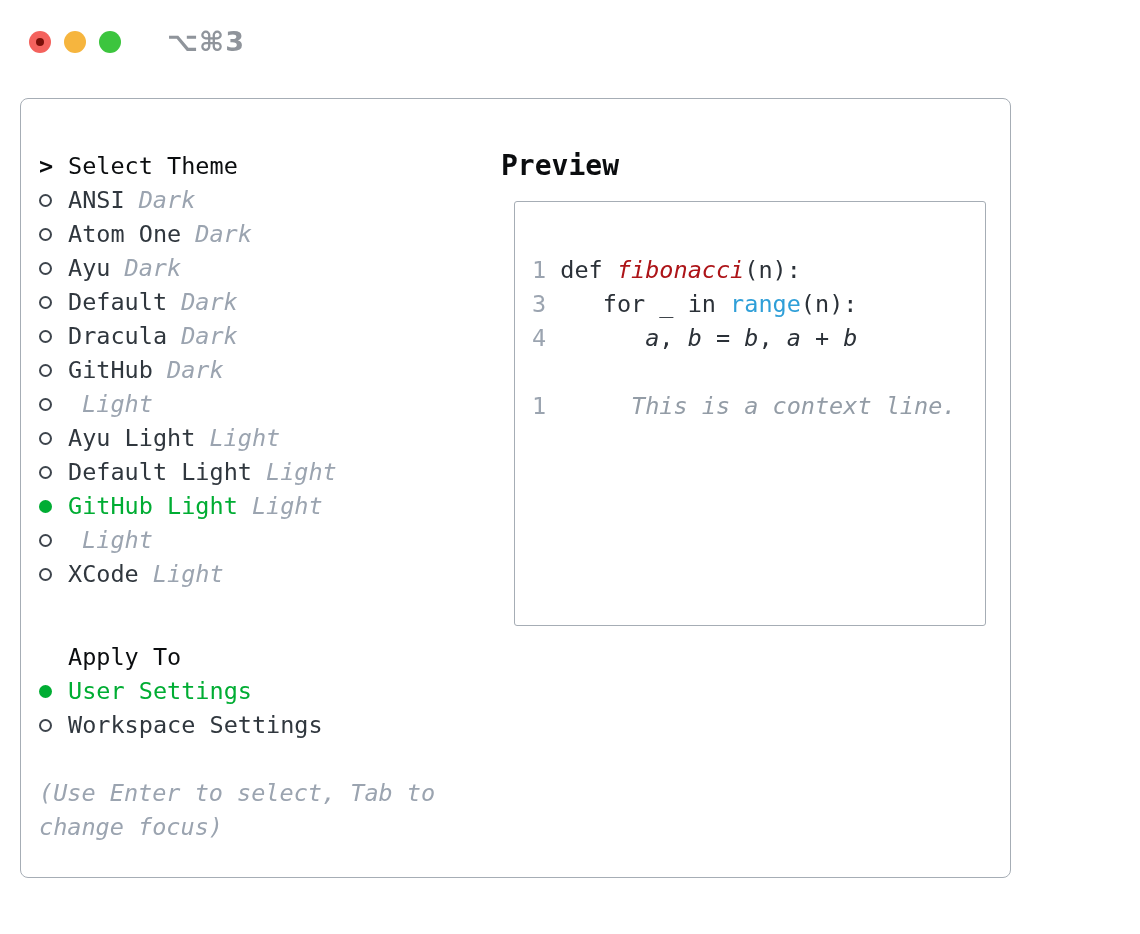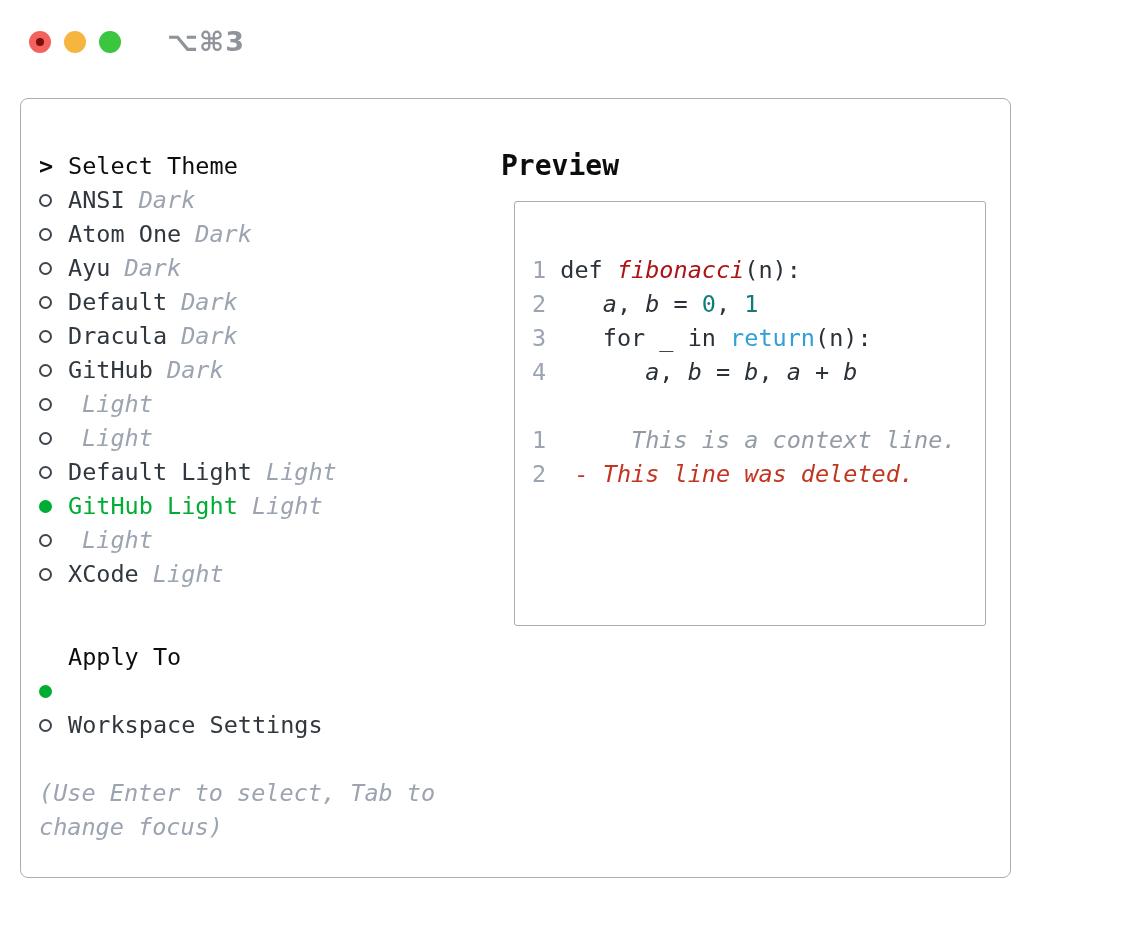--- a/index.html
+++ b/index.html
@@ -85,49 +85,47 @@
       </div>
 
       <div id="theme-list">
           <div class="row"><span class="bullet"><span class="circle"></span></span><span class="label">ANSI</span><span class="suffix">Dark</span></div>
           <div class="row"><span class="bullet"><span class="circle"></span></span><span class="label">Atom One</span><span class="suffix">Dark</span></div>
           <div class="row"><span class="bullet"><span class="circle"></span></span><span class="label">Ayu</span><span class="suffix">Dark</span></div>
           <div class="row"><span class="bullet"><span class="circle"></span></span><span class="label">Default</span><span class="suffix">Dark</span></div>
           <div class="row"><span class="bullet"><span class="circle"></span></span><span class="label">Dracula</span><span class="suffix">Dark</span></div>
           <div class="row"><span class="bullet"><span class="circle"></span></span><span class="label">GitHub</span><span class="suffix">Dark</span></div>
           <div class="row"><span class="bullet"><span class="circle"></span></span><span class="suffix">Light</span></div>
-          <div class="row"><span class="bullet"><span class="circle"></span></span><span class="suffix">Light</span></div>
+          <div class="row"><span class="bullet"><span class="circle"></span></span><span class="label">Ayu Light</span><span class="suffix">Light</span></div>
           <div class="row"><span class="bullet"><span class="circle"></span></span><span class="label">Default Light</span><span class="suffix">Light</span></div>
           <div class="row"><span class="bullet"><span class="circle filled"></span></span><span class="label selected">GitHub Light</span><span class="suffix">Light</span></div>
           <div class="row"><span class="bullet"><span class="circle"></span></span><span class="suffix">Light</span></div>
           <div class="row"><span class="bullet"><span class="circle"></span></span><span class="label">XCode</span><span class="suffix">Light</span></div>
         </div>
 
       <div class="apply-block">
         <div class="row">
           <span class="bullet"></span>
           <span class="apply-header">Apply To</span>
         </div>
         <div id="apply-list">
-            <div class="row"><span class="bullet"><span class="circle filled"></span></span></div>
+            <div class="row"><span class="bullet"><span class="circle filled"></span></span><span class="label selected">User Settings</span></div>
             <div class="row"><span class="bullet"><span class="circle"></span></span><span class="label">Workspace Settings</span></div>
           </div>
       </div>
 
       <div class="help">(Use Enter to select, Tab to change focus)</div>
     </div>
 
     <div class="preview-title">Preview</div>
 
     <div class="preview-box">
       <div class="code" id="code">
           <div class="code-line"><span class="ln">1</span><span class="tok-plain"> def </span><span class="tok-fn">fibonacci</span><span class="tok-plain">(n):</span></div>
-          <div class="code-line"><span class="ln">2</span><span class="tok-plain">    </span><span class="tok-var">a</span><span class="tok-plain">, </span><span class="tok-var">b</span><span class="tok-plain"> = </span><span class="tok-num">0</span><span class="tok-plain">, </span><span class="tok-num">1</span></div>
-          <div class="code-line"><span class="ln">3</span><span class="tok-plain">    for _ in </span><span class="tok-builtin">return</span><span class="tok-plain">(n):</span></div>
+          <div class="code-line"><span class="ln">3</span><span class="tok-plain">    for _ in </span><span class="tok-builtin">range</span><span class="tok-plain">(n):</span></div>
           <div class="code-line"><span class="ln">4</span><span class="tok-plain">       </span><span class="tok-var">a</span><span class="tok-plain">, </span><span class="tok-var">b</span><span class="tok-plain"> = </span><span class="tok-var">b</span><span class="tok-plain">, </span><span class="tok-var">a</span><span class="tok-plain"> + </span><span class="tok-var">b</span></div>
           <div class="code-line"><span class="ln"></span></div>
           <div class="code-line"><span class="ln">1</span><span class="tok-ctx">      This is a context line.</span></div>
-          <div class="code-line"><span class="ln">2</span><span class="tok-plain">  </span><span class="tok-del">- This line was deleted.</span></div>
         </div>
     </div>
 
   </div>
 </div>
 
 </body></html>

